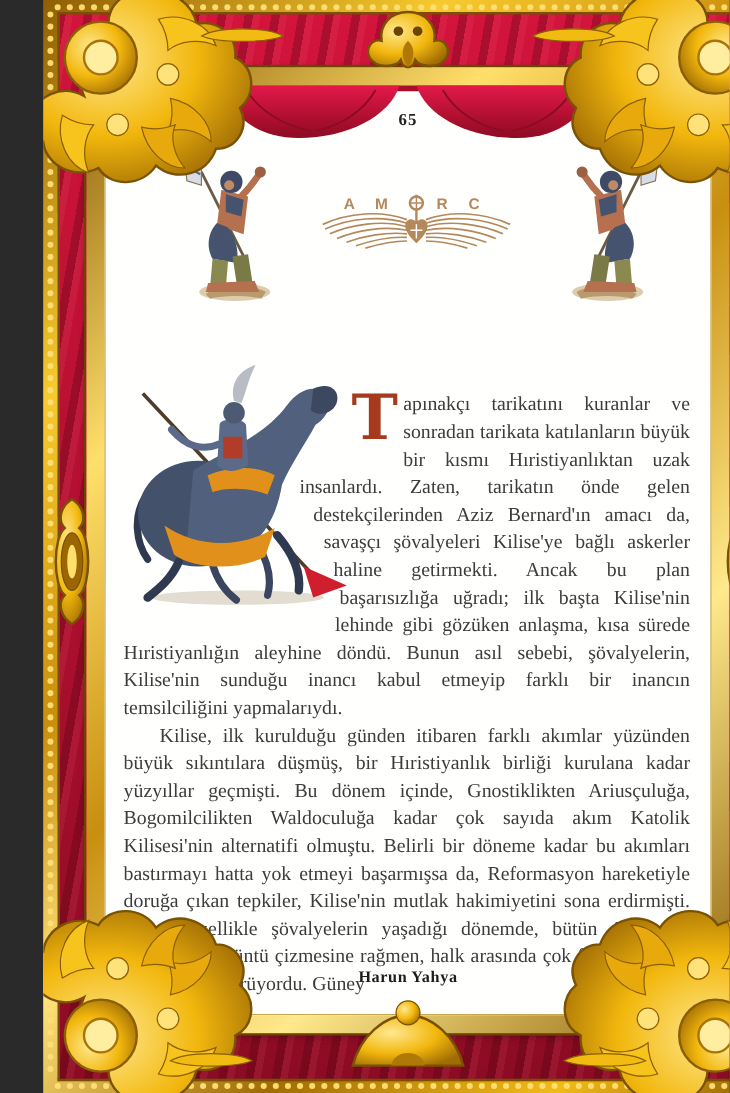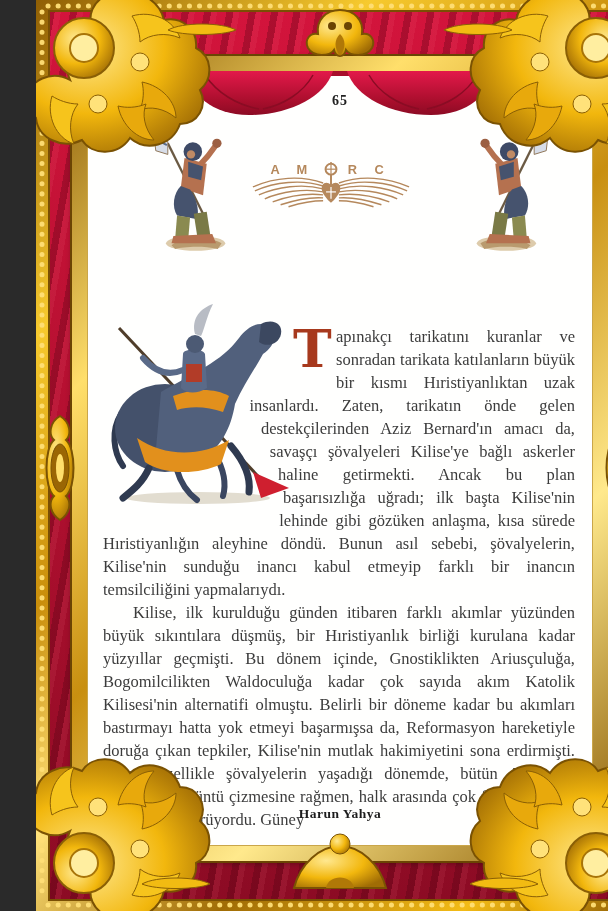--- a/index.html
+++ b/index.html
@@ -18,21 +18,21 @@
                box-shadow:0 0 0 2px #6b4403, 0 2px 6px rgba(0,0,0,.35);
                padding:15px;box-sizing:border-box;}
   .page{position:relative;width:100%;height:100%;background:#fffffe;overflow:hidden;
         box-shadow:inset 0 0 0 1px #caa64a;}
   .curtain-top{position:absolute;left:0;top:0;width:100%;height:70px;pointer-events:none;}
   .page-number{position:absolute;top:22px;left:0;width:100%;text-align:center;
                font-size:14px;font-weight:bold;color:#222;letter-spacing:1px;}
   .fig-knight-left{position:absolute;left:66px;top:56px;width:88px;height:128px;}
   .fig-knight-right{position:absolute;left:374px;top:56px;width:88px;height:128px;}
   .fig-knight-right svg{transform:scaleX(-1);}
-  .amorc{position:absolute;left:160px;top:84px;width:168px;height:60px;}
+  .amorc{position:absolute;left:176px;top:84px;width:168px;height:60px;}
   .content{position:absolute;top:254px;left:16px;right:18px;
            font-size:16.5px;line-height:23px;color:#3c3c3c;text-align:justify;}
   .knight-float{float:left;width:190px;height:230px;margin:-49px 0 4px 0;
                 shape-outside:polygon(0px 0px,148px 0px,138px 92px,154px 120px,164px 148px,174px 176px,160px 200px,148px 230px,0px 230px);
                 shape-margin:6px;}
   .dropcap{float:left;width:38px;height:46px;margin:2px 5px 0 0;
            font-family:"DejaVu Serif",serif;font-weight:bold;font-size:52px;line-height:44px;
            color:#a7391d;text-align:center;}
   p{margin:0;}
   .para2{text-indent:30px;}

